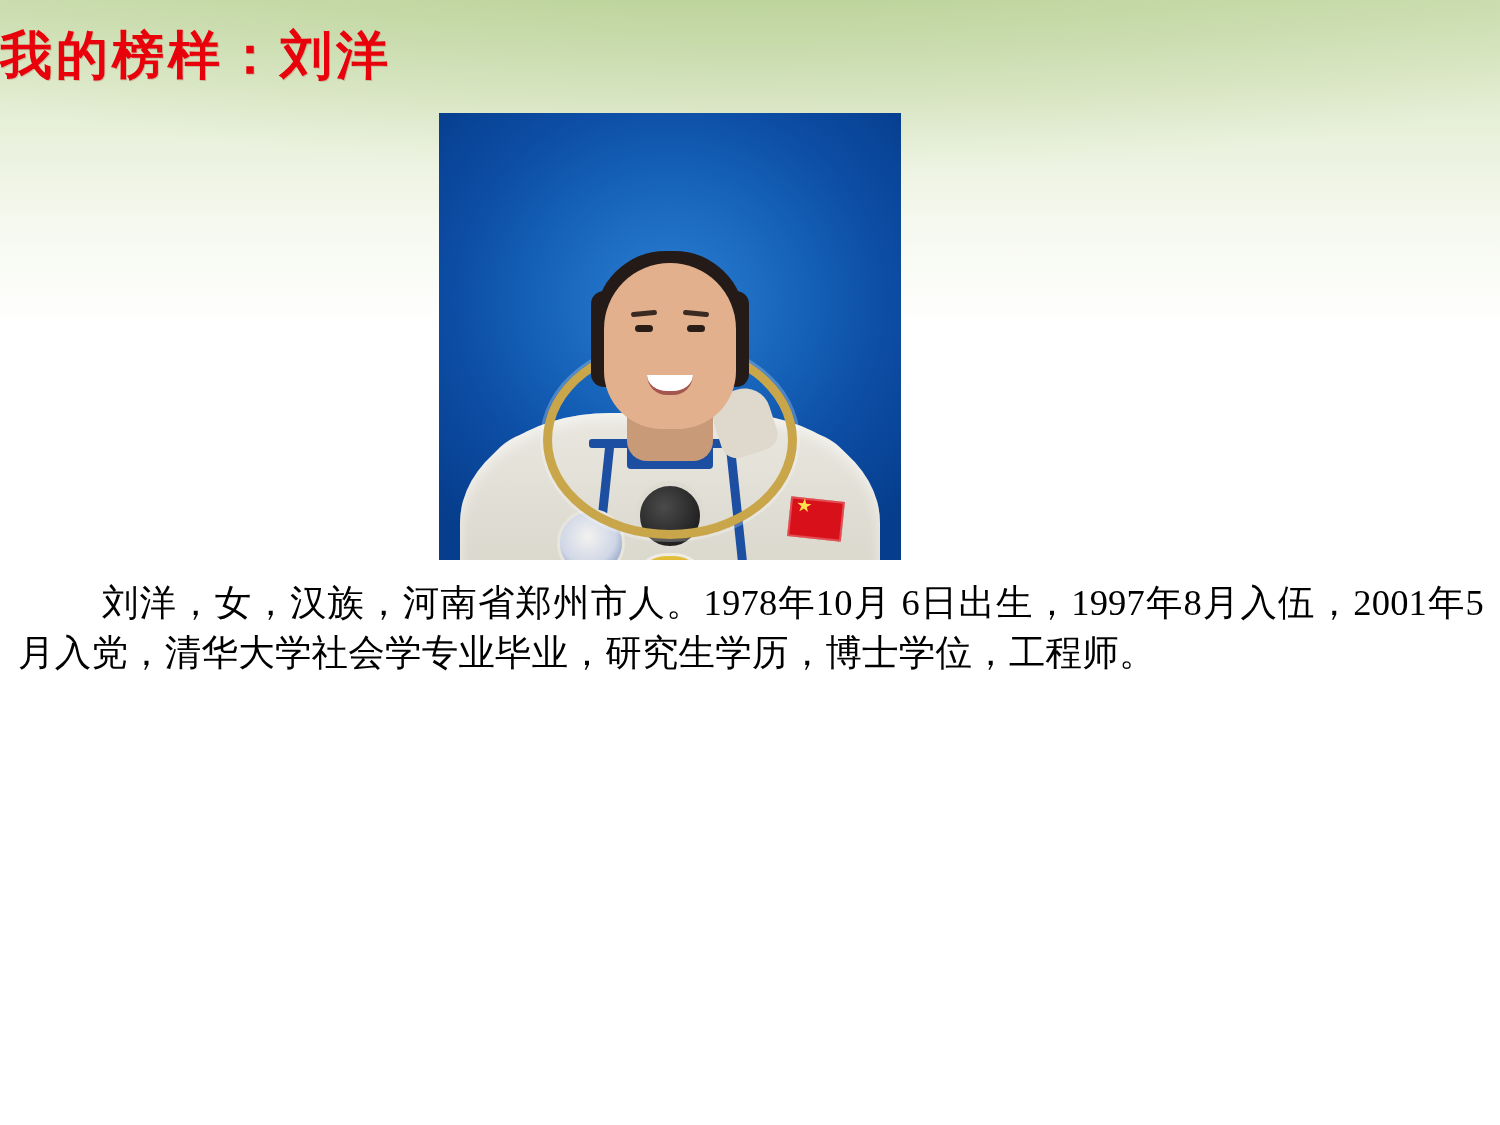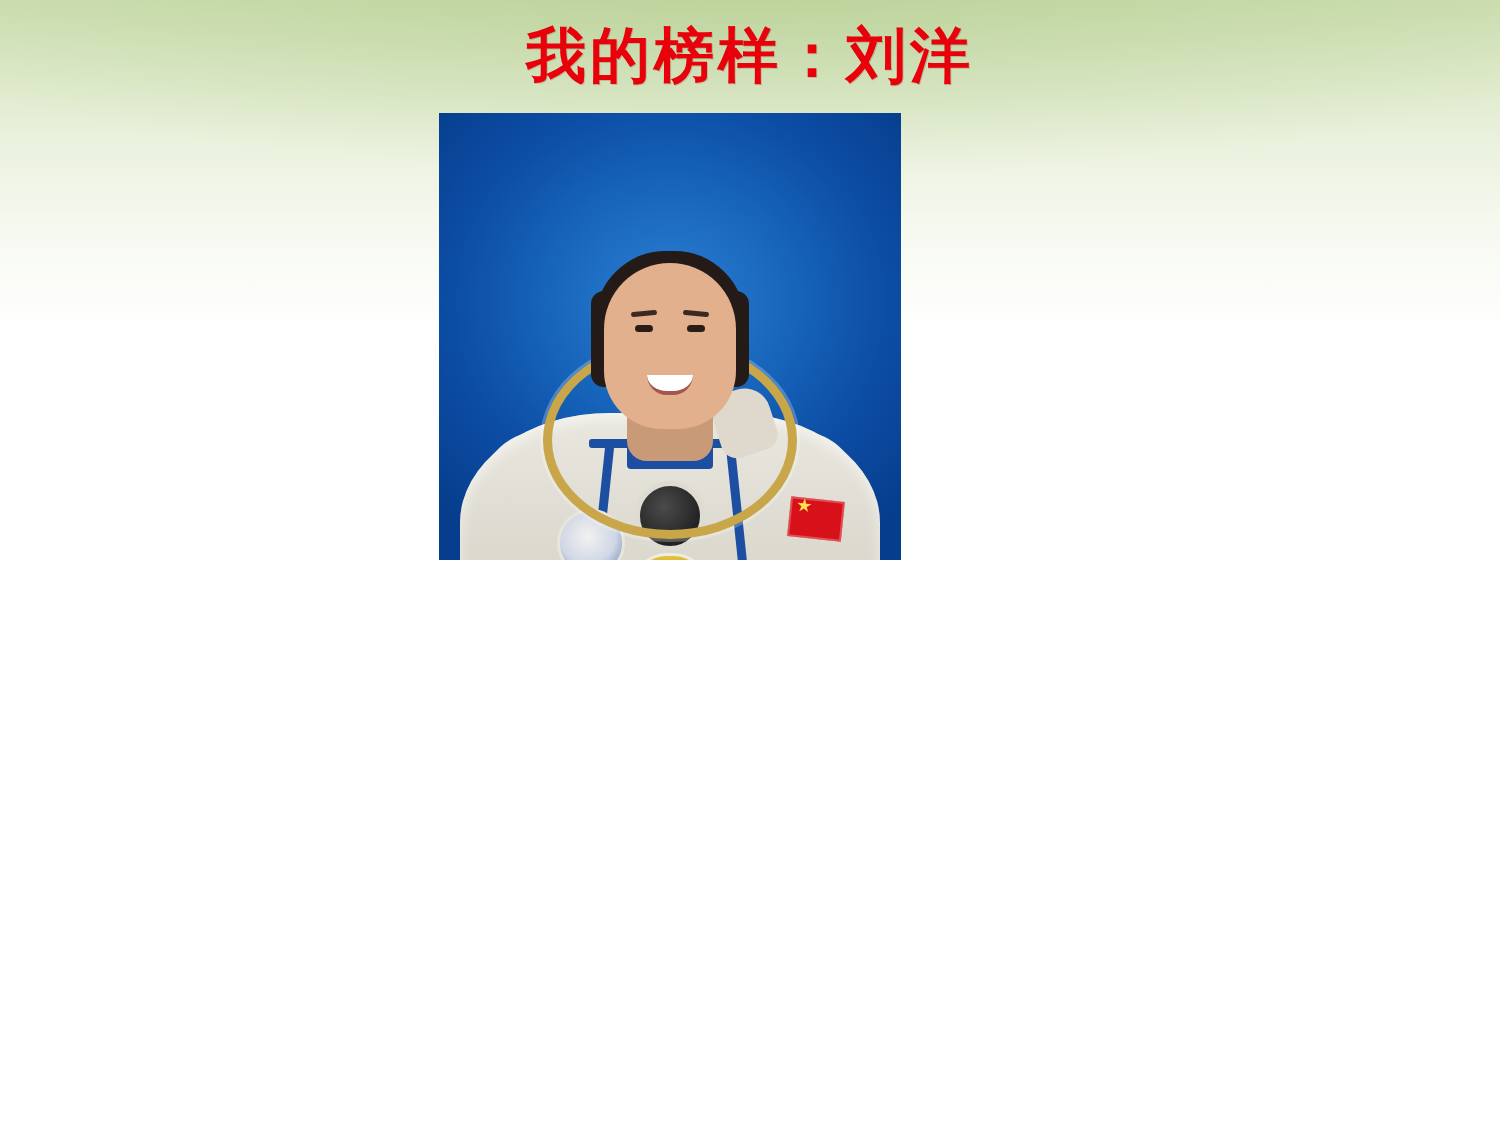--- a/index.html
+++ b/index.html
@@ -34,23 +34,22 @@
     width: 100%;
     height: 360px;
     background: radial-gradient(ellipse 1400px 300px at 50% -40px, rgba(168,197,128,0.55), rgba(255,255,255,0) 72%);
     pointer-events: none;
   }
   .title {
     position: absolute;
     top: 8px;
     left: 0;
     width: 100%;
-    text-align: center;
     color: #e8000b;
-    font-size: 60px;
+    font-size: 52px;
     line-height: 96px;
     font-weight: bold;
     letter-spacing: 4px;
     font-family: "Liberation Serif", "DejaVu Serif", serif;
     text-shadow: 1px 1px 0 rgba(120,0,0,0.18);
     white-space: nowrap;
   }
   .photo-wrap {
     position: absolute;
     top: 113px;
@@ -294,15 +293,16 @@
     <div class="hair"></div>
     <div class="head"></div>
     <div class="brow l"></div>
     <div class="brow r"></div>
     <div class="eye l"></div>
     <div class="eye r"></div>
     <div class="mouth"></div>
   </div>
 
   <div class="body-text">
+    <p class="para p1">刘洋，女，汉族，河南省郑州市人。1978年10月 6日出生，1997年8月入伍，2001年5月入党，清华大学社会学专业毕业，研究生学历，博士学位，工程师。</p>
   </div>
 
 </div>
 
 </body></html>

